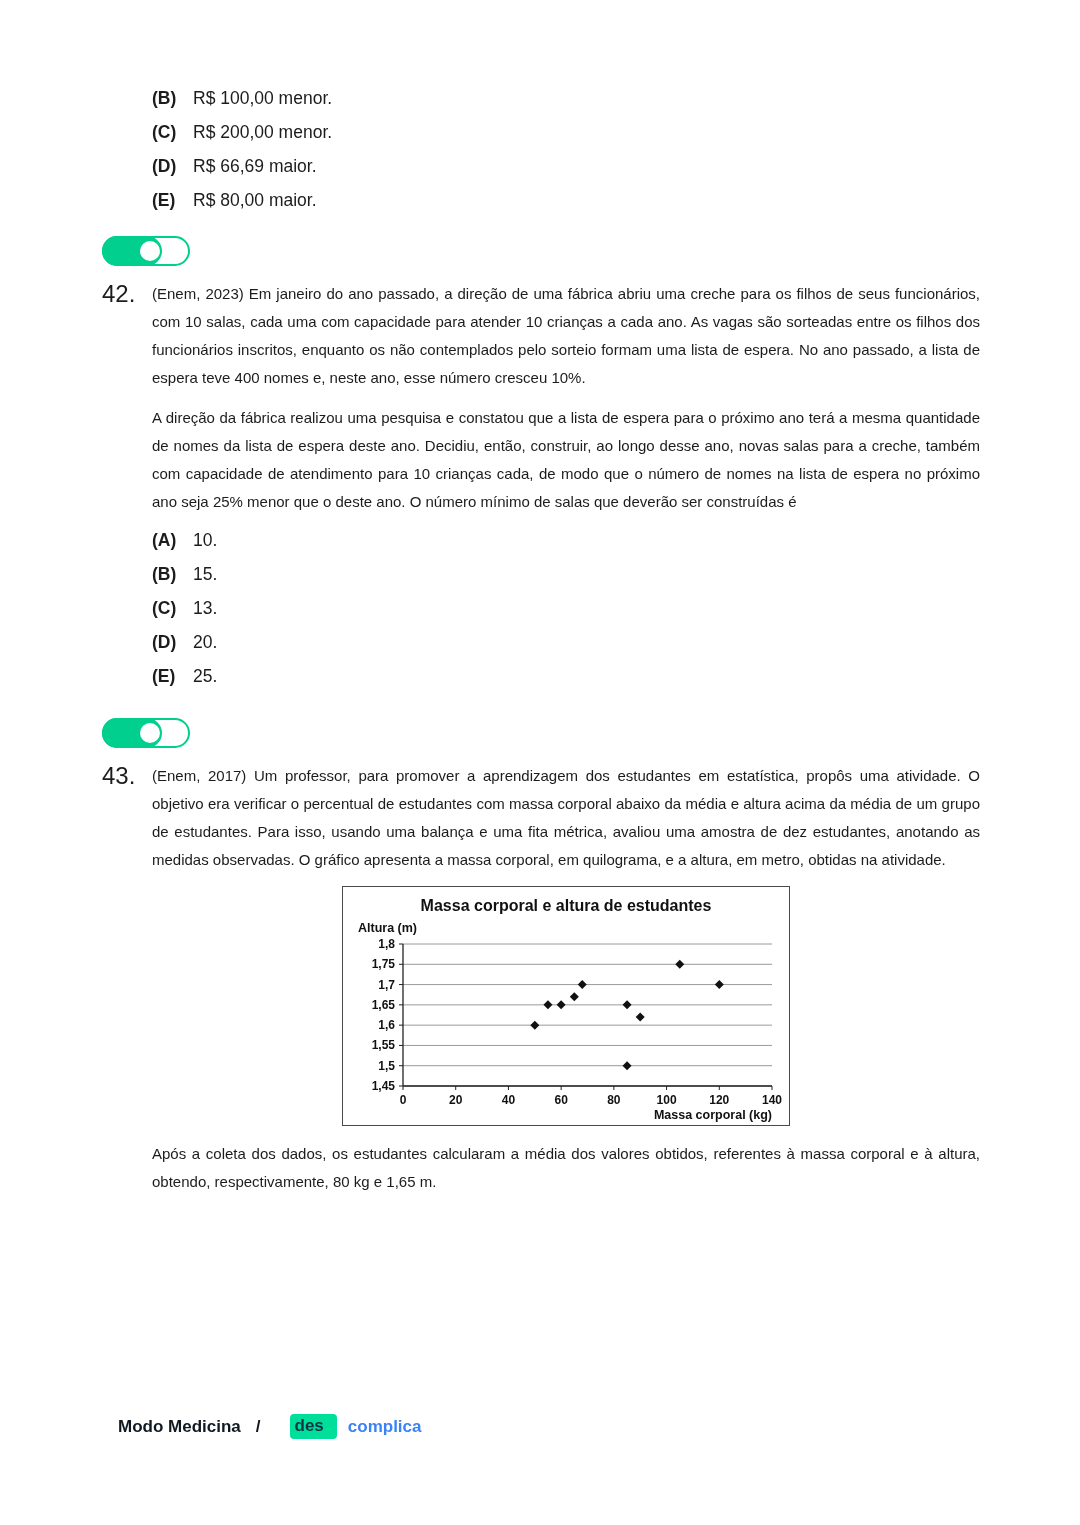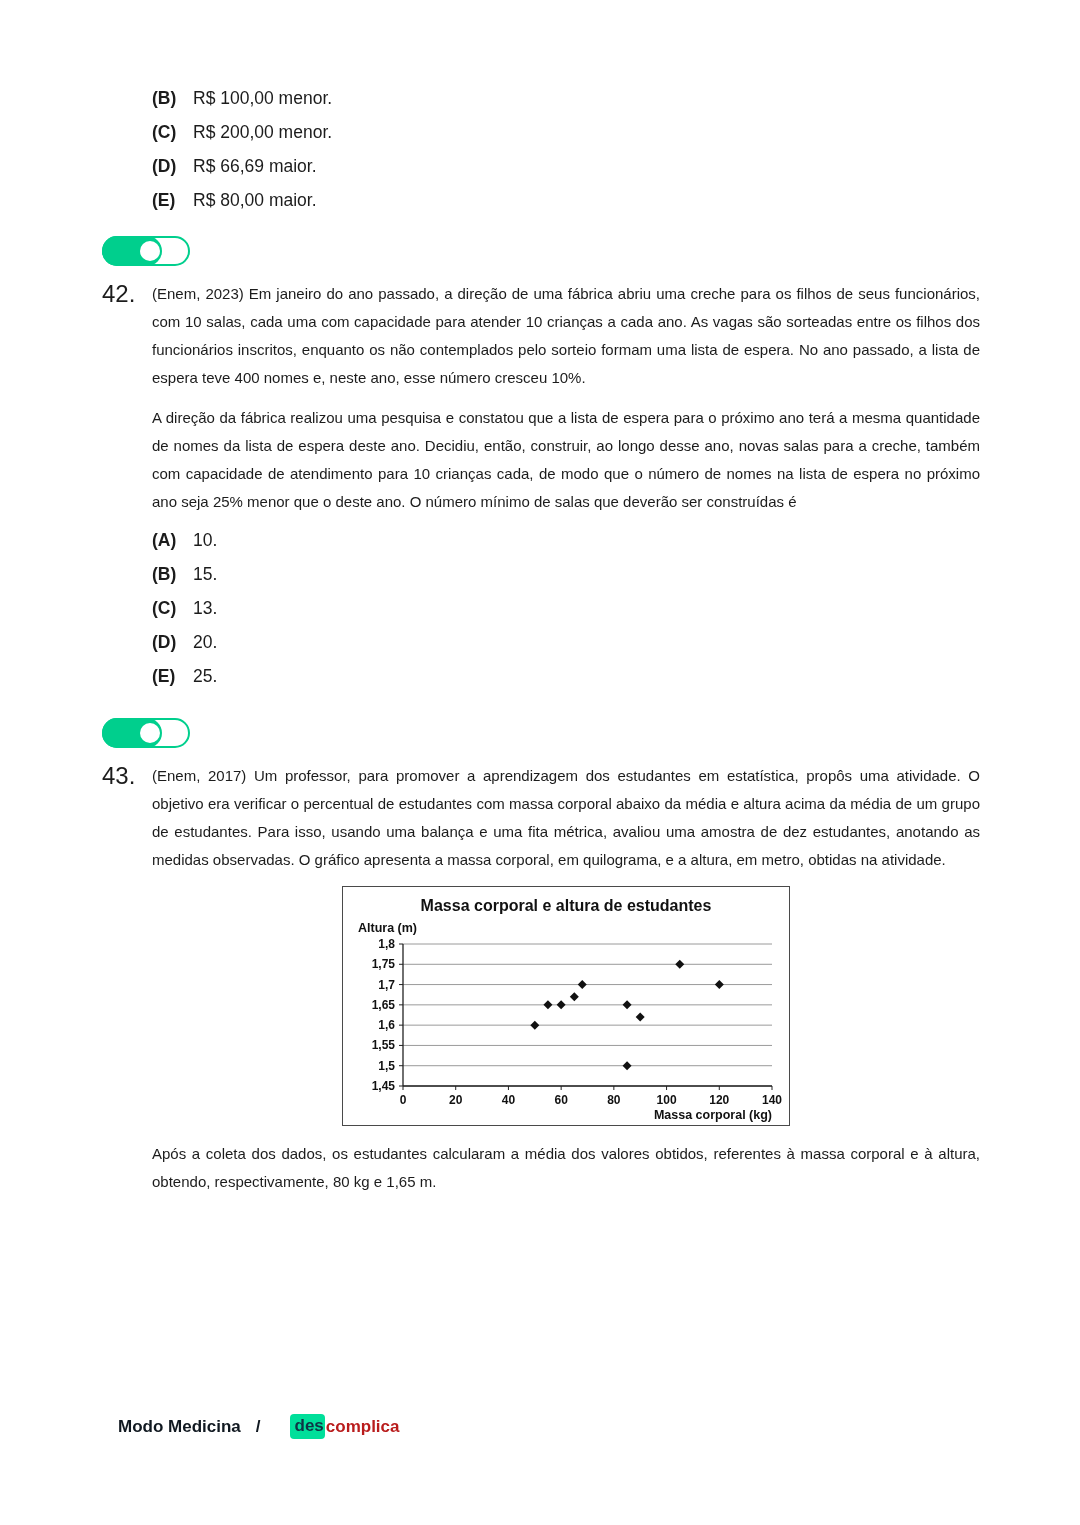--- a/index.html
+++ b/index.html
@@ -57,24 +57,24 @@
 
   .footer {
     position: absolute; left: 118px; top: 1398px;
     display: flex; align-items: center; gap: 15px;
     font-size: 17px; font-weight: 700; color: #101820; margin-top: 16px;
   }
   .logo { display: flex; align-items: center; font-weight: 700; font-size: 17px; margin-left: 14px; }
   .logo-des {
     background: var(--logo_green, #00df9a);
     color: #0e3345;
-    padding: 2px 1px 3px 5px;
+    padding: 2px 13px 3px 5px;
     border-radius: 4px;
   }
-  .logo-complica { color: #b91c1c; padding-left: 1px; }
+  .logo-complica { color: #3b82f6; padding-left: 11px; }
 </style>
 </head>
 <body>
 
 <div class="content">
 
   <div class="prev-options">
     <div class="opt-row">
       <span class="opt-letter">(B)</span>
       <span class="opt-text">R$ 100,00 menor.</span>

